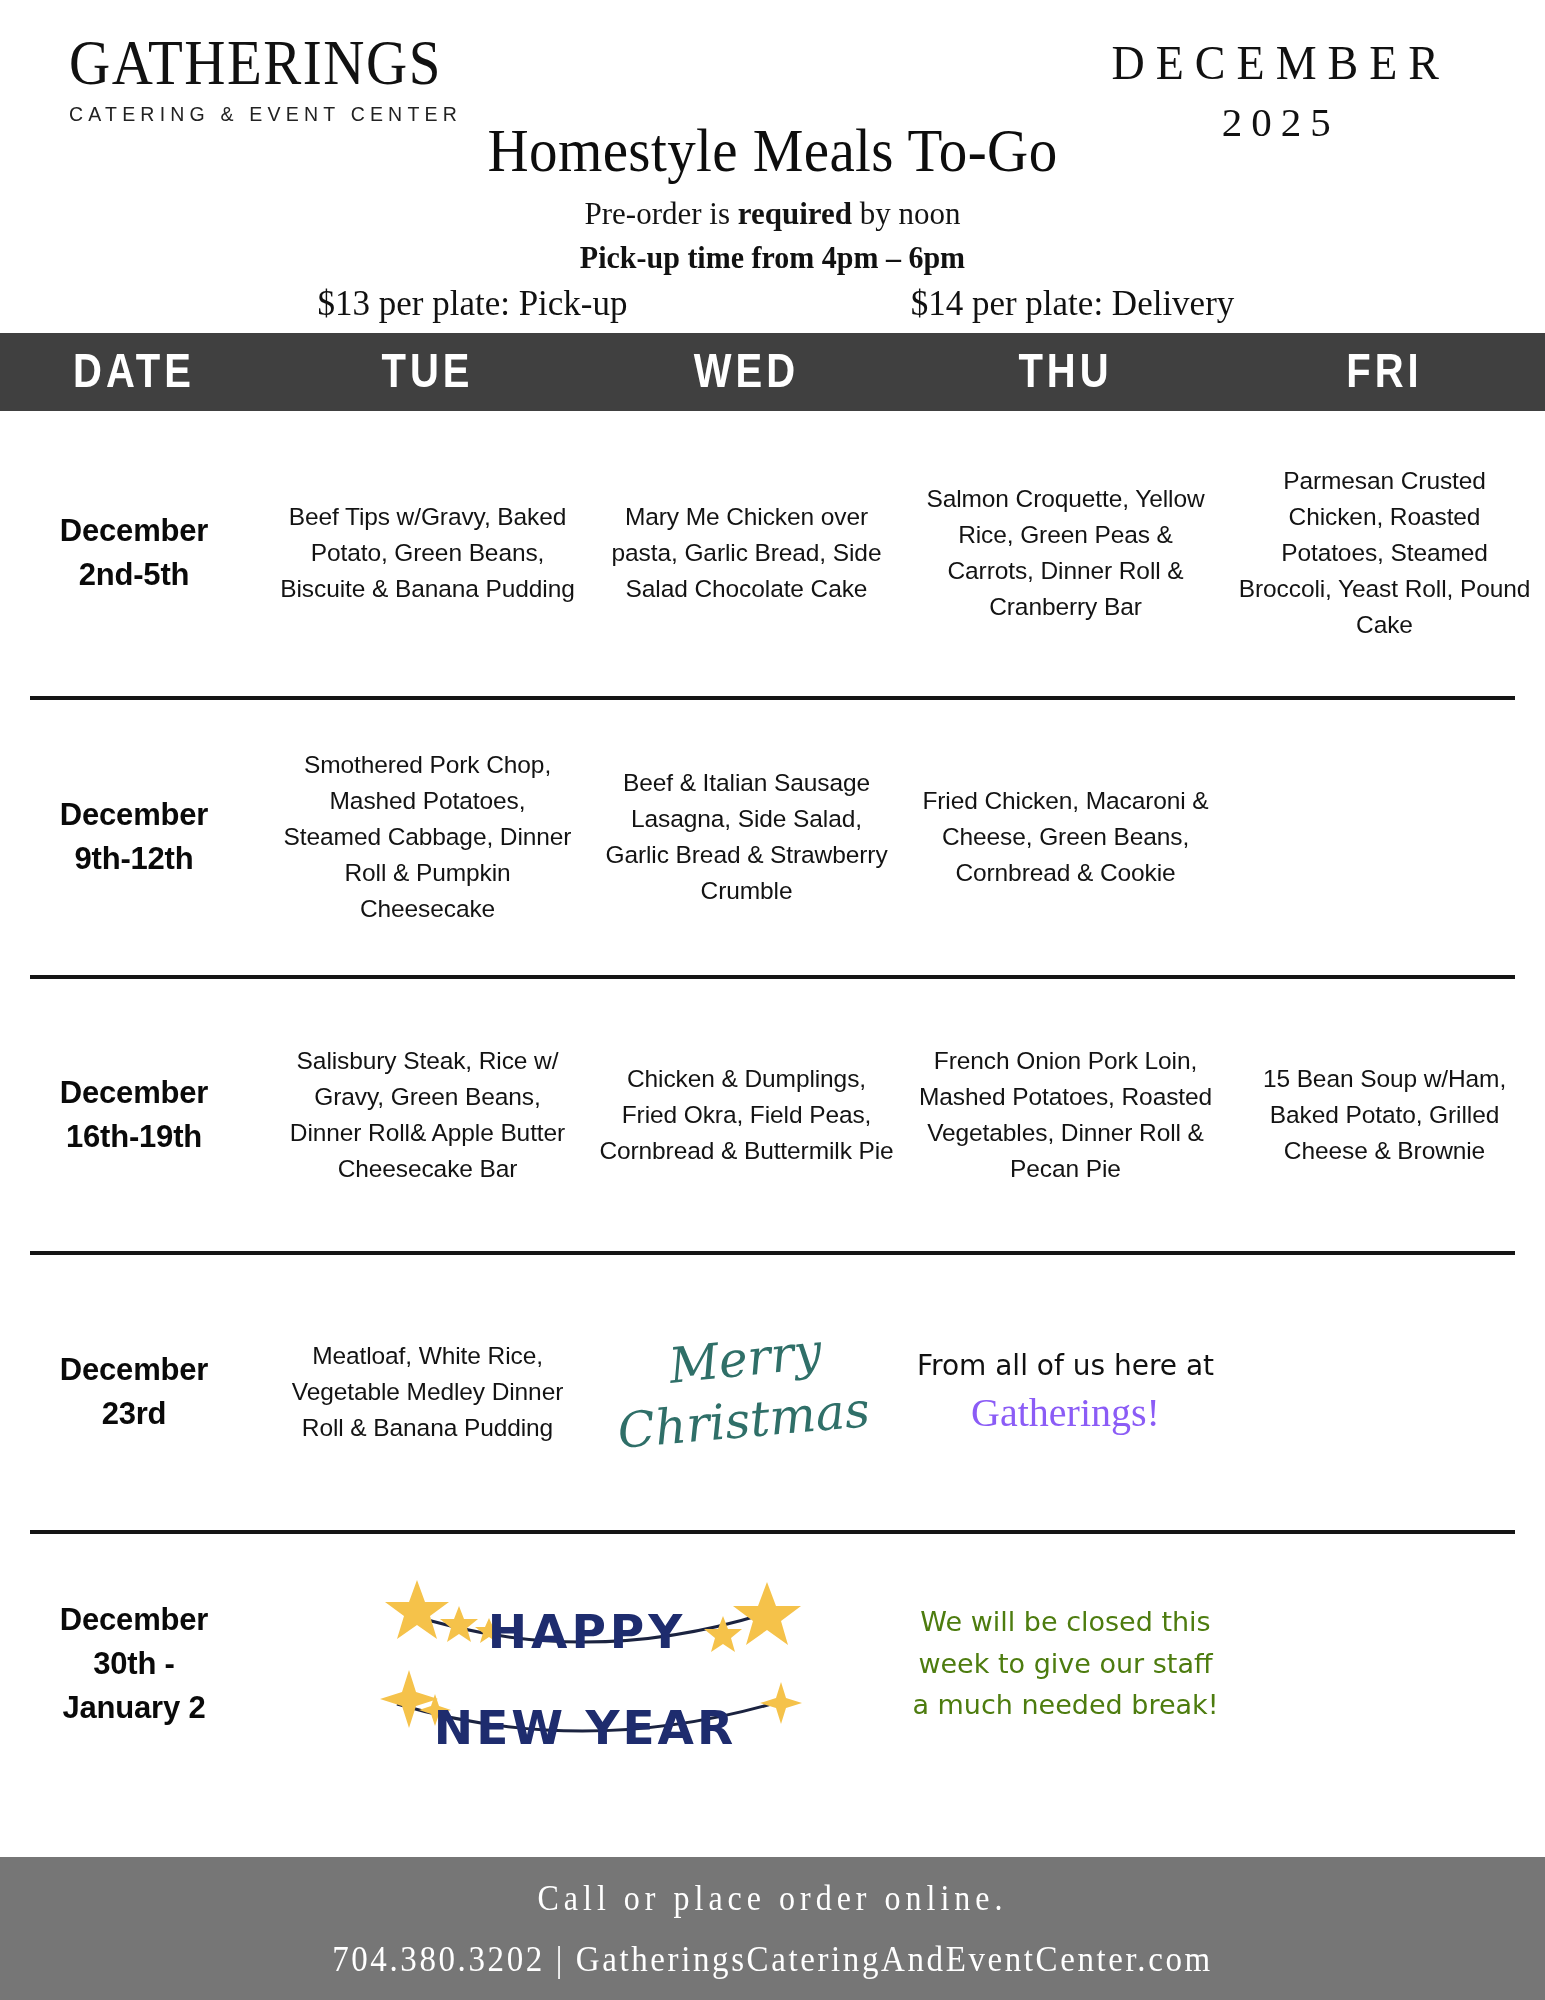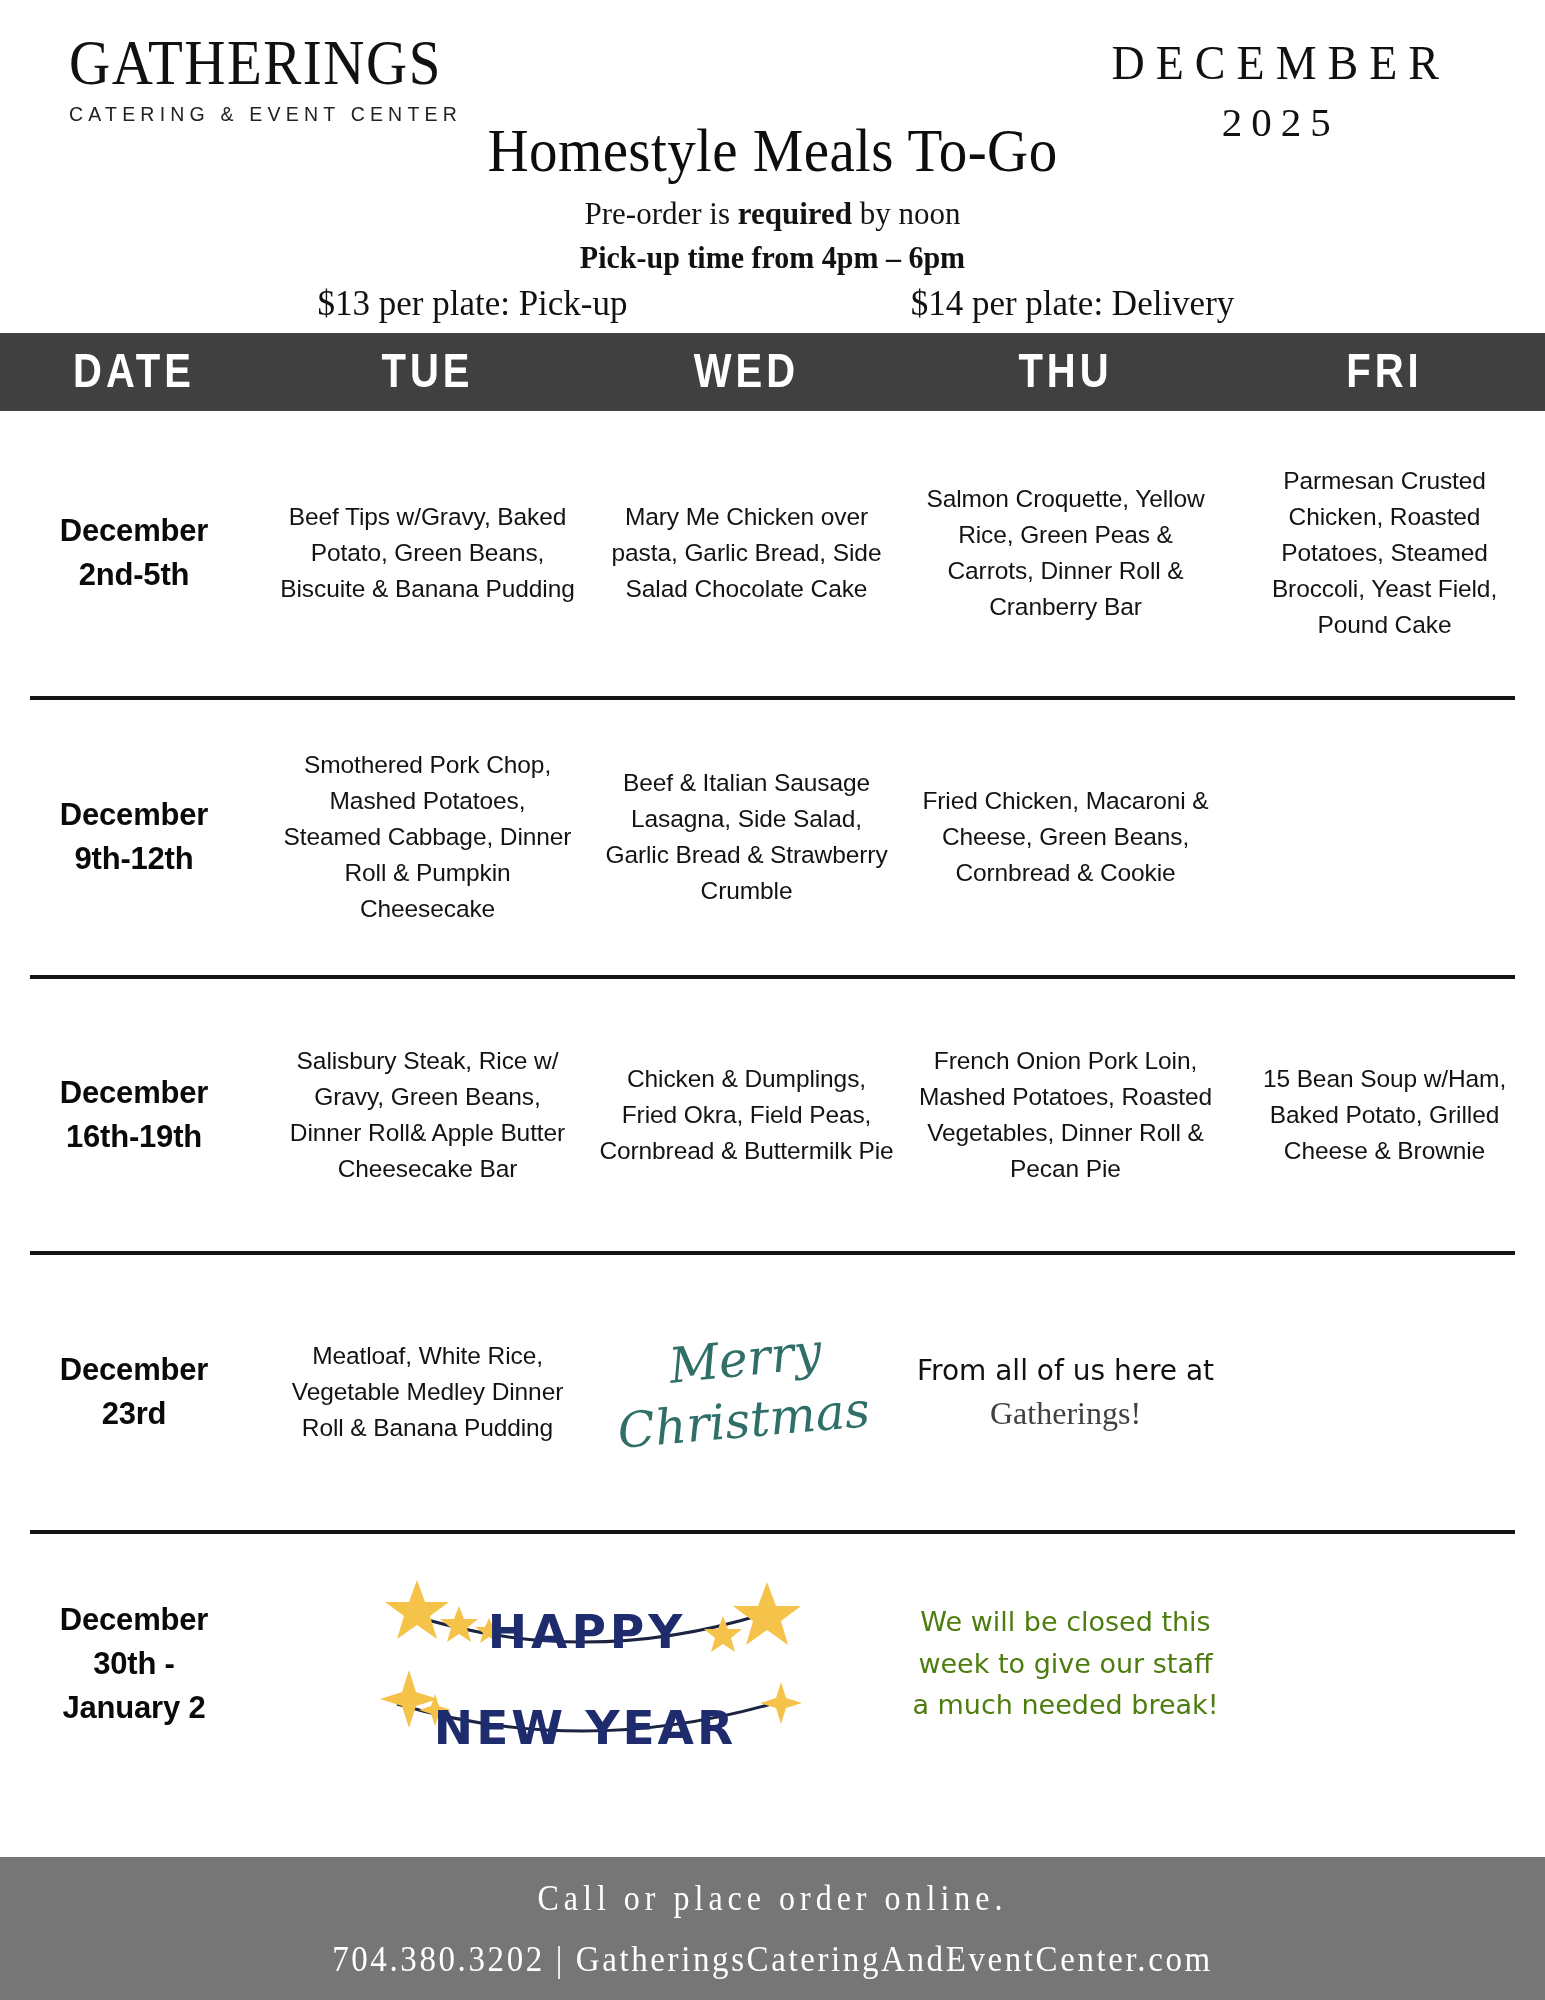--- a/index.html
+++ b/index.html
@@ -174,22 +174,22 @@
     padding: 0 6px;
   }
   .greet-hand {
     font-family: "DejaVu Sans", sans-serif;
     font-size: 28px;
     line-height: 1.52;
     color: #111;
   }
   .greet-serif {
     font-family: "Liberation Serif", serif;
-    font-size: 32px;
-    color: #404040;
+    font-size: 40px;
+    color: #8b5cf6;
     line-height: 1.3;
   }
 
   
   .ny-cell {
     width: 638px;
     display: flex;
     align-items: center;
     justify-content: center;
   }
@@ -269,21 +269,21 @@
     <div class="th col-day">THU</div>
     <div class="th col-day">FRI</div>
   </div>
 
   <div class="row row1">
     <div class="cell-date" style="white-space: pre-line;">December
 2nd-5th</div>
     <div class="cell-menu">Beef Tips w/Gravy, Baked Potato, Green Beans, Biscuite &amp; Banana Pudding</div>
     <div class="cell-menu">Mary Me Chicken over pasta, Garlic Bread, Side Salad Chocolate Cake</div>
     <div class="cell-menu">Salmon Croquette, Yellow Rice, Green Peas &amp; Carrots, Dinner Roll &amp; Cranberry Bar</div>
-    <div class="cell-menu">Parmesan Crusted Chicken, Roasted Potatoes, Steamed Broccoli, Yeast Field, Pound Cake</div>
+    <div class="cell-menu">Parmesan Crusted Chicken, Roasted Potatoes, Steamed Broccoli, Yeast Roll, Pound Cake</div>
   </div>
   <div class="divider"></div>
 
   <div class="row row2">
     <div class="cell-date" style="white-space: pre-line;">December
 9th-12th</div>
     <div class="cell-menu">Smothered Pork Chop, Mashed Potatoes, Steamed Cabbage, Dinner Roll &amp; Pumpkin Cheesecake</div>
     <div class="cell-menu">Beef &amp; Italian Sausage Lasagna, Side Salad, Garlic Bread &amp; Strawberry Crumble</div>
     <div class="cell-menu">Fried Chicken, Macaroni &amp; Cheese,  Green Beans, Cornbread &amp; Cookie</div>
   </div>

